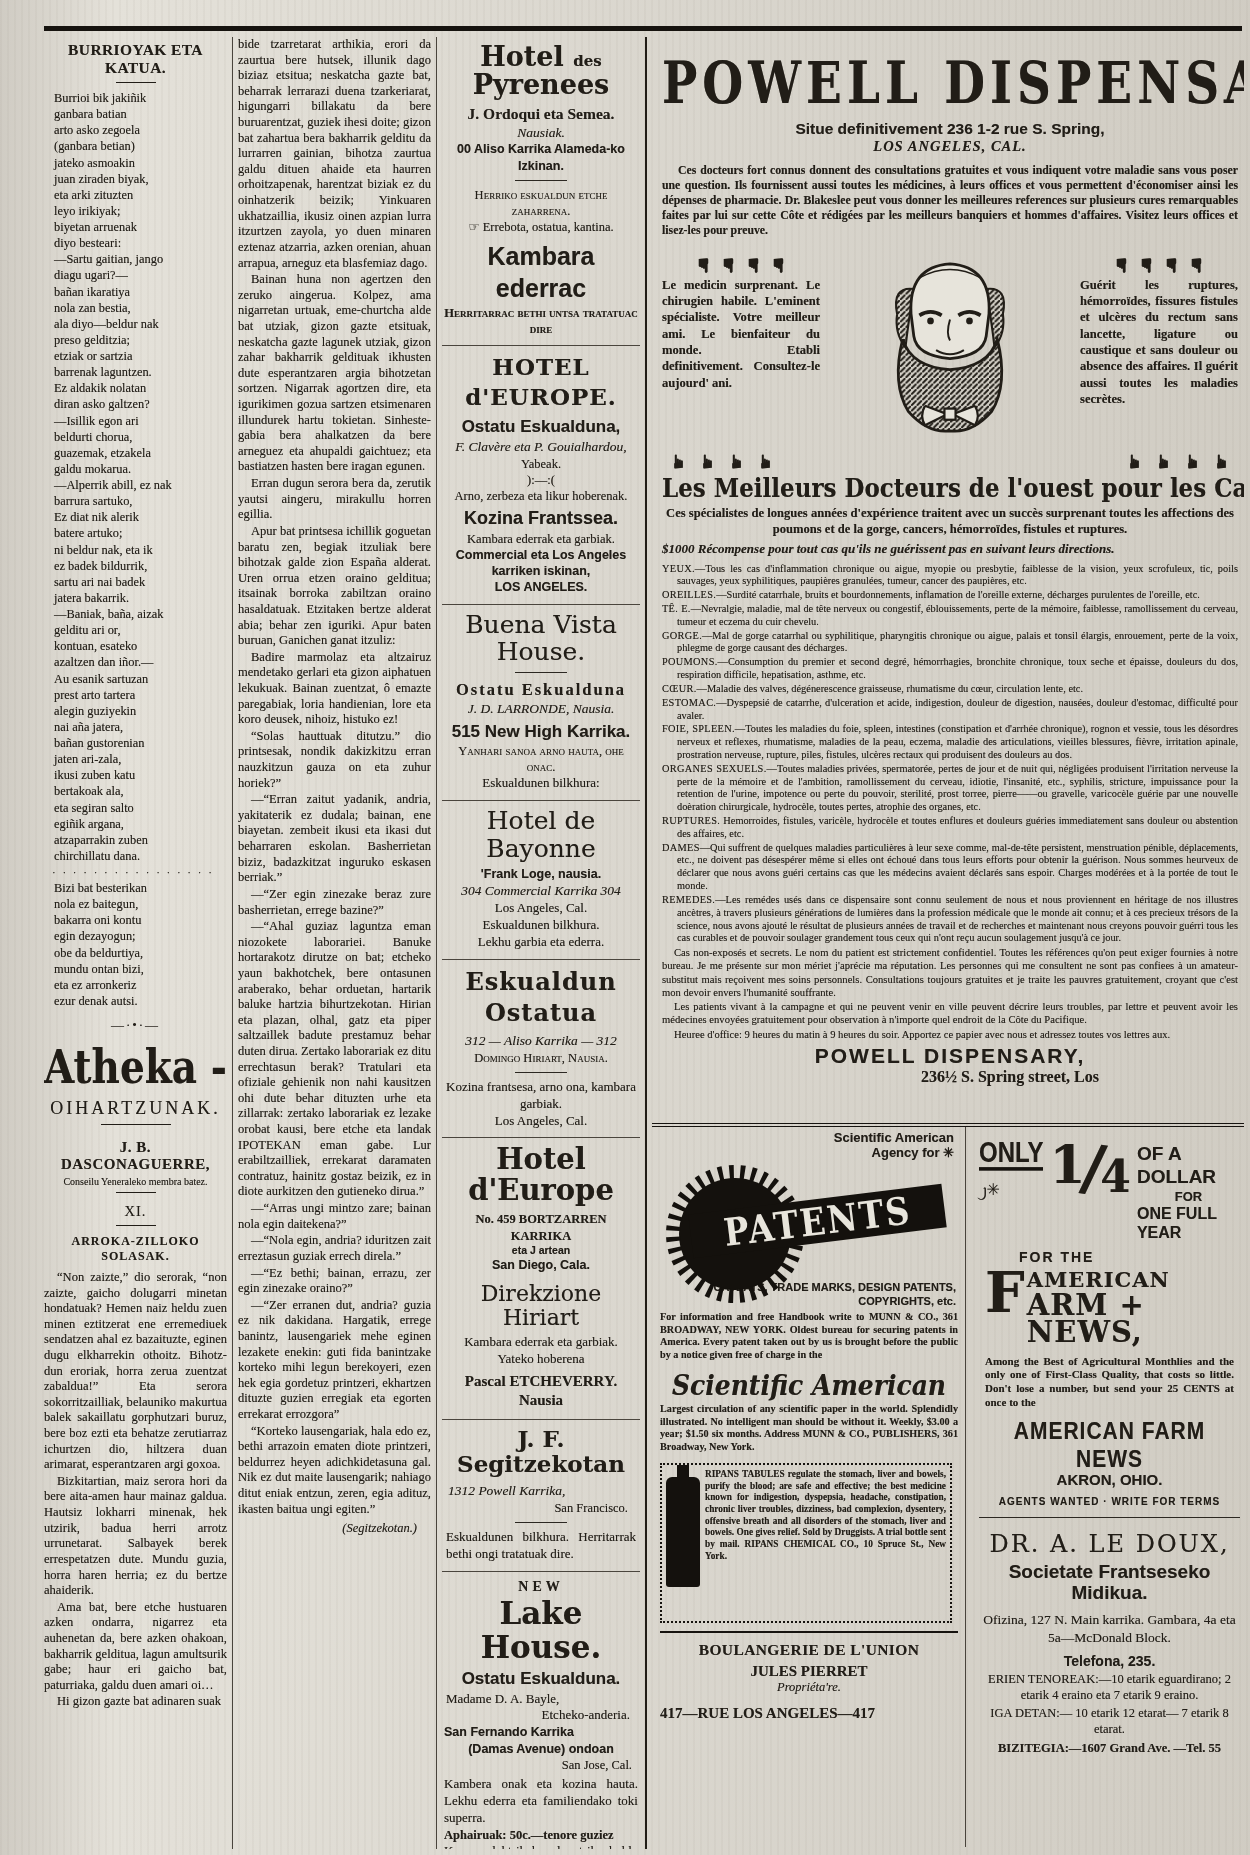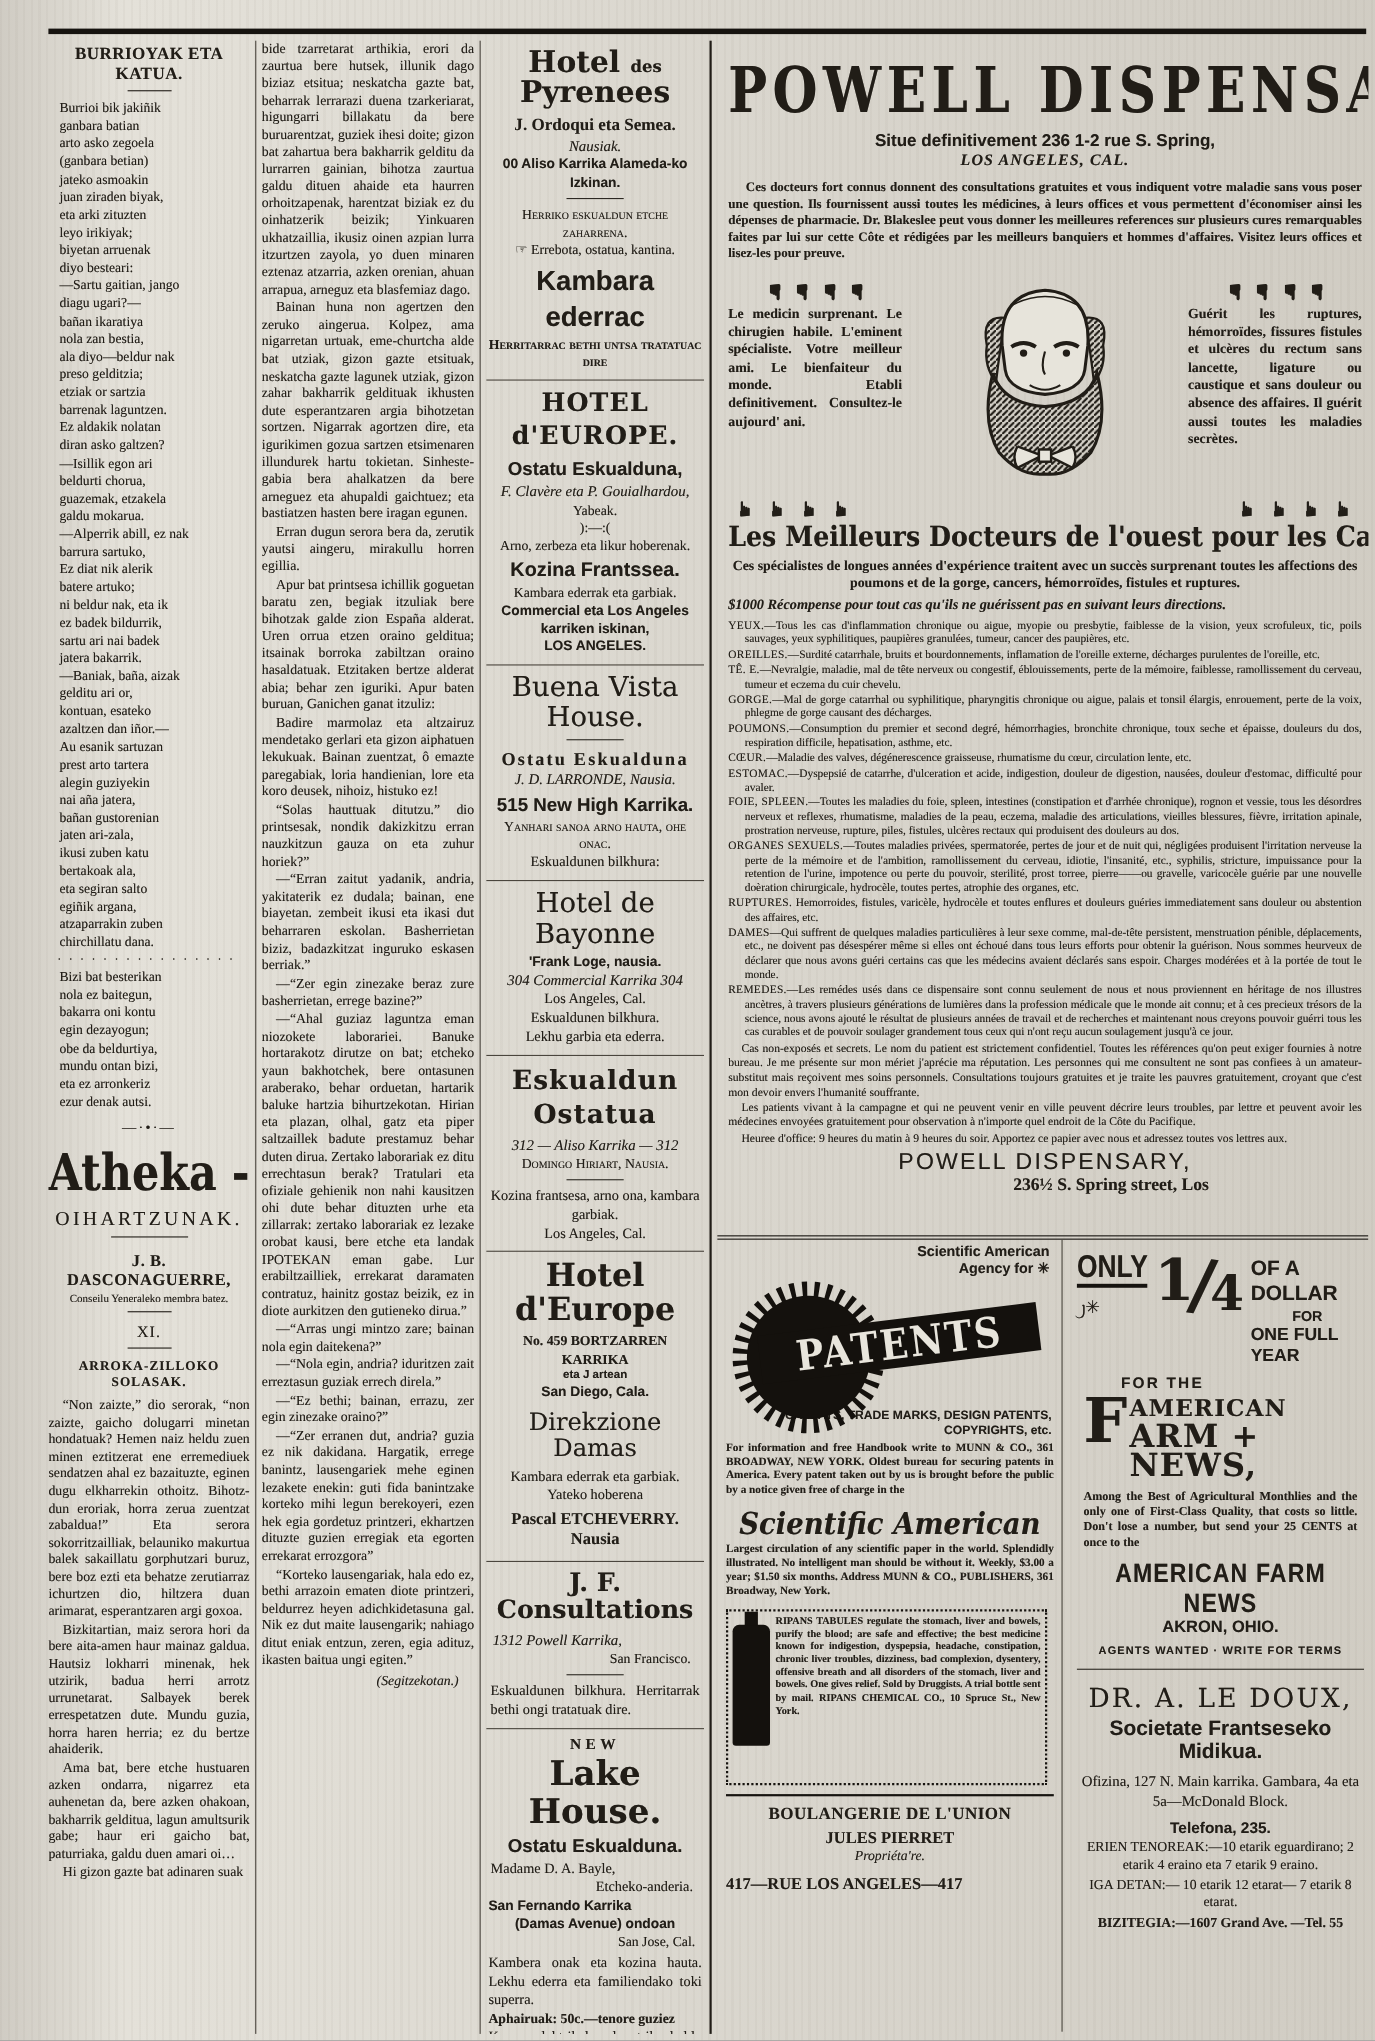--- a/index.html
+++ b/index.html
@@ -69,21 +69,21 @@
   .pw-mid{display:flex;gap:8px;align-items:flex-start;}
   .pw-mid .side{width:158px;flex:none;font-size:12.6px;line-height:1.3;font-weight:bold;text-align:justify;}
   .pw-mid .side .hands-row{justify-content:center;}
   .portrait{flex:1;text-align:center;}
   .pw-cat-head{font-family:"DejaVu Serif",serif;font-weight:bold;font-size:23px;text-align:center;transform:scaleY(1.1);white-space:nowrap;margin:2px 0 4px;}
   .pw-cat-text{font-size:12.6px;font-weight:bold;line-height:1.3;text-align:center;}
   .pw-reward{font-size:13px;font-style:italic;font-weight:bold;line-height:1.25;margin:4px 0 5px;padding-left:14px;text-indent:-14px;}
   .pw-entry{font-size:10.35px;line-height:1.24;text-align:justify;padding-left:15px;text-indent:-15px;margin:0 0 1px;}
   .pw-entry .lbl{font-weight:normal;letter-spacing:.3px;}
   .pw-par{font-size:10.6px;line-height:1.25;text-align:justify;text-indent:12px;margin:1px 0;}
-  .pw-sig{font-family:"Liberation Sans",sans-serif;font-weight:normal;font-size:21px;letter-spacing:2px;text-align:center;margin-top:3px;}
+  .pw-sig{font-family:"Liberation Sans",sans-serif;font-weight:bold;font-size:21px;letter-spacing:2px;text-align:center;margin-top:3px;}
   .pw-sig-addr{font-size:16px;font-weight:bold;text-align:center;padding-left:120px;}
 
   
   .bottom-ads{display:flex;border-top:4px double #16130f;margin-top:4px;height:720px;}
   .ba-left{width:298px;flex:none;padding:4px 2px 0 8px;overflow:hidden;}
   .ba-right{flex:1;padding:4px 4px 0 8px;overflow:hidden;}
 
   .pat-head{text-align:right;font-family:"Liberation Sans",sans-serif;font-weight:bold;font-size:13px;line-height:1.15;padding-right:4px;}
   .star-wrap{position:relative;height:130px;margin-top:-6px;}
   .starburst{position:absolute;left:0;top:4px;}
@@ -288,28 +288,28 @@
         <div class="rule-s"></div>
         <div>Kozina frantsesa, arno ona, kambara garbiak.</div>
         <div>Los Angeles, Cal.</div>
       </div>
 
       <div class="ad">
         <div class="ad-t1" style="font-size:29px;">Hotel d'Europe</div>
         <div class="ad-sm b" style="margin-top:6px;">No.  459  BORTZARREN  KARRIKA</div>
         <div class="ad-sansb" style="font-size:10.5px;">eta J artean</div>
         <div class="ad-sansb ad-sm">San Diego, Cala.</div>
-        <div class="ad-serif-big" style="font-size:22px;margin-top:8px;">Direkzione Damas</div>
+        <div class="ad-serif-big" style="font-size:22px;margin-top:8px;">Direkzione Hiriart</div>
         <div style="margin-top:4px;">Kambara ederrak eta garbiak.</div>
         <div>Yateko hoberena</div>
         <div class="b" style="font-size:15px;margin-top:4px;">Pascal ETCHEVERRY. Nausia</div>
       </div>
 
       <div class="ad">
-        <div class="ad-serif-big b" style="font-size:23px;">J. F. Consultations</div>
+        <div class="ad-serif-big b" style="font-size:23px;">J. F. Segitzekotan</div>
         <div class="ad-it" style="margin-top:6px;text-align:left;padding-left:4px;">1312 Powell Karrika,</div>
         <div class="ad-sm" style="text-align:right;padding-right:10px;">San Francisco.</div>
         <div class="rule-s"></div>
         <div class="j" style="font-size:13px;padding:0 2px;">Eskualdunen bilkhura. Herritarrak bethi ongi tratatuak dire.</div>
       </div>
 
       <div class="ad">
         <div class="b" style="font-size:14px;letter-spacing:4px;">NEW</div>
         <div class="ad-serif-big b" style="font-size:31px;">Lake House.</div>
         <div class="ad-sansb" style="font-size:17px;margin-top:4px;">Ostatu Eskualduna.</div>

